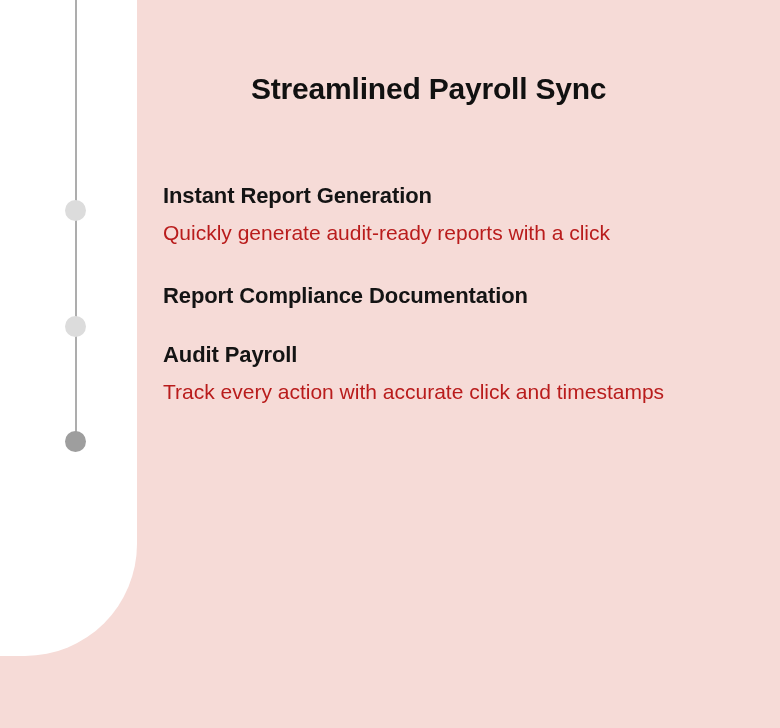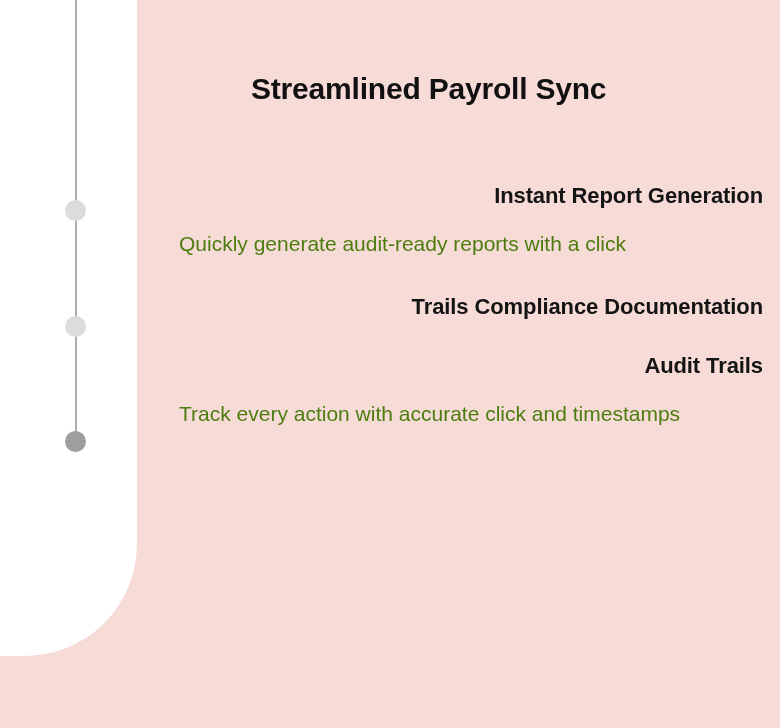--- a/index.html
+++ b/index.html
@@ -83,28 +83,27 @@
   .feature-item {
     margin-bottom: 31px;
   }
   .feature-heading {
     font-size: 22px;
     font-weight: bold;
     color: #141414;
     letter-spacing: -0.1px;
     line-height: 28px;
     margin: 0 0 5px 0;
-    text-align: right;
   }
   .feature-desc {
     font-size: 21px;
     font-weight: normal;
-    color: #4d7c0f;
+    color: #b91c1c;
     line-height: 36px;
-    margin: 16px;
+    margin: 0;
     max-width: 520px;
   }
 </style>
 </head>
 <body>
 
 <div id="slide">
 
   <div id="white-panel"></div>
 
@@ -120,23 +119,23 @@
     <div id="page-title">Streamlined Payroll Sync</div>
 
     <div id="feature-list">
 
       <div class="feature-item">
         <p class="feature-heading">Instant Report Generation</p>
         <p class="feature-desc">Quickly generate audit-ready reports with a click</p>
       </div>
 
       <div class="feature-item">
-        <p class="feature-heading">Trails Compliance Documentation</p>
+        <p class="feature-heading">Report Compliance Documentation</p>
       </div>
 
       <div class="feature-item">
-        <p class="feature-heading">Audit Trails</p>
+        <p class="feature-heading">Audit Payroll</p>
         <p class="feature-desc">Track every action with accurate click and timestamps</p>
       </div>
 
     </div>
   </div>
 </div>
 
 </body></html>

